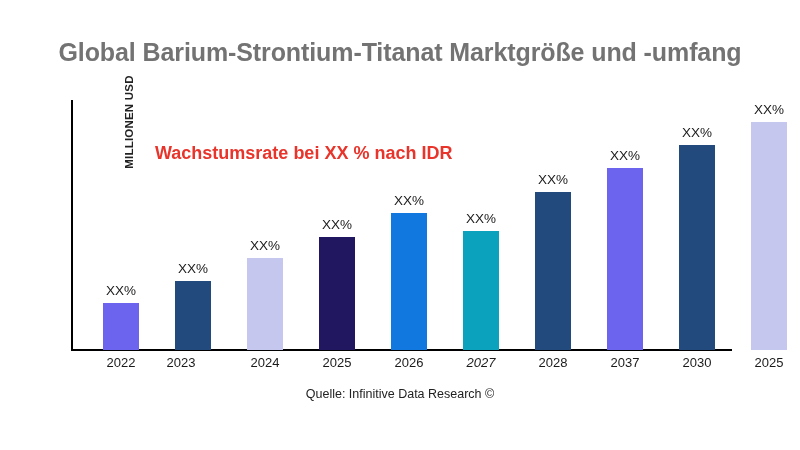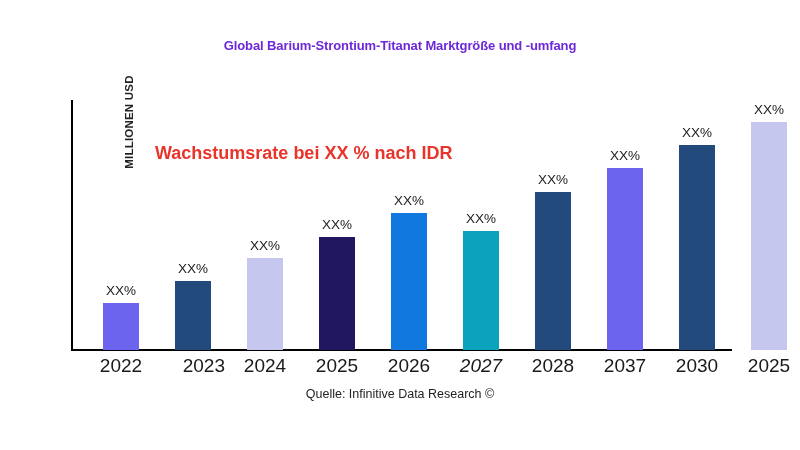--- a/index.html
+++ b/index.html
@@ -22,23 +22,23 @@
     background: #ffffff;
   }
 
   
   .chart-title {
     position: absolute;
     left: 0;
     top: 38px;
     width: 800px;
     text-align: center;
-    font-size: 13px;
+    font-size: 25px;
     font-weight: bold;
-    color: #6d28d9;
+    color: #737373;
     letter-spacing: -0.1px;
     white-space: nowrap;
   }
 
   
   .ylabel {
     position: absolute;
     left: 10px;
     top: 100px;
     width: 250px;
@@ -131,21 +131,21 @@
     top: 355px;
     width: 729px;
     height: 22px;
   }
   .xtick {
     position: absolute;
     top: 0;
     width: 64px;
     margin-left: -14px;
     text-align: center;
-    font-size: 19px;
+    font-size: 13px;
     color: #1a1a1a;
   }
 
   
   .source {
     position: absolute;
     left: 0;
     top: 387px;
     width: 800px;
     text-align: center;
@@ -210,21 +210,21 @@
         <div class="bar-value" style="bottom: 210px;">XX%</div>
       </div>
       <div class="bar-group" style="left: 680px; height: 250px;">
         <div class="bar" style="height: 228px; background: rgb(197, 199, 238);"></div>
         <div class="bar-value" style="bottom: 233px;">XX%</div>
       </div>
     </div>
 
   <div class="xticks" id="xticks">
       <div class="xtick" style="left: 32px;">2022</div>
-      <div class="xtick" style="left: 104px; text-align: right;">2023</div>
+      <div class="xtick" style="left: 92px;">2023</div>
       <div class="xtick" style="left: 176px;">2024</div>
       <div class="xtick" style="left: 248px;">2025</div>
       <div class="xtick" style="left: 320px;">2026</div>
       <div class="xtick" style="left: 392px; font-style: italic;">2027</div>
       <div class="xtick" style="left: 464px;">2028</div>
       <div class="xtick" style="left: 536px;">2037</div>
       <div class="xtick" style="left: 608px;">2030</div>
       <div class="xtick" style="left: 680px;">2025</div>
     </div>
 

